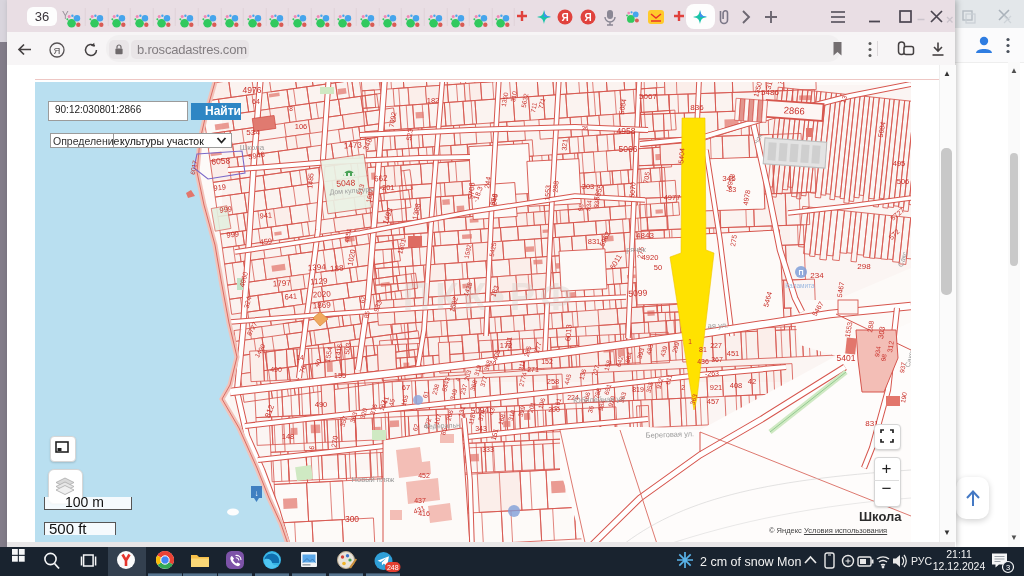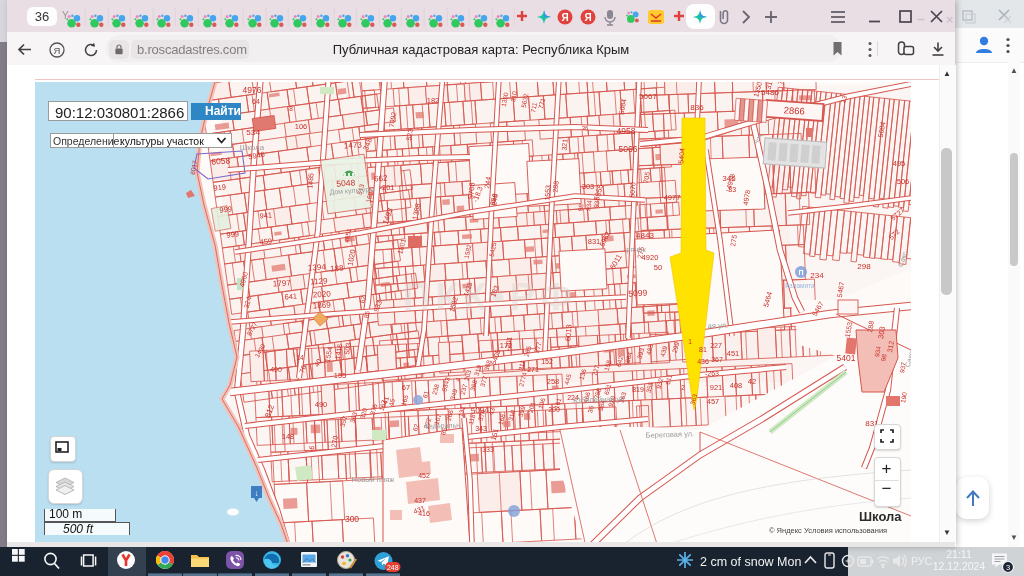--- a/index.html
+++ b/index.html
@@ -14,21 +14,21 @@
 #behind .tabs{position:absolute;left:0;top:0;width:164px;height:28px;background:#e3e7ea;}
 #behind .toolbar{position:absolute;left:0;top:28px;width:164px;height:34px;background:#fbfbfc;border-bottom:1px solid #eee;}
 
 #win{left:7px;top:0;width:948px;height:547px;background:#86efac;box-shadow:2px 0 6px rgba(0,0,0,.25);}
 #tabstrip{left:0;top:0;width:948px;height:32px;background:#e9dee4;}
 #toolbar{left:0;top:32px;width:948px;height:33px;background:#f7f5f6;border-bottom:1px solid #ece8ea;}
 #addr{left:99px;top:3px;width:735px;height:27px;background:#f1eff0;border-radius:13px;}
 #content{left:0;top:65px;width:948px;height:482px;background:#fff;}
 .num36{left:20px;top:7px;width:30px;height:19px;background:#fdfdfd;border-radius:6px;color:#39343a;font-size:13px;text-align:center;line-height:19px;}
 
-#taskbar{left:0;top:547px;width:848px;height:29px;background:#19232f;}
+#taskbar{left:0;top:547px;width:1024px;height:29px;background:#19232f;}
 
 .mapbtn{position:absolute;background:#fff;border:1px solid #d6d6d6;border-radius:4px;box-shadow:0 1px 2px rgba(0,0,0,.15);}
 svg text{user-select:none;}
 </style>
 </head>
 <body>
 <div id="stage">
 
   <div id="behind" class="abs">
     <div class="tabs"></div>
@@ -315,21 +315,20 @@
       </svg>
 
       <div class="abs" style="left:102px;top:8px;width:20px;height:19px;border-radius:5px;background:#e9e5e7;"></div>
       <svg class="abs" style="left:107px;top:12px" width="10" height="11" viewBox="0 0 10 11">
         <rect x="1.4" y="4.4" width="7.2" height="5.8" rx="1" fill="#6e696b"></rect>
         <path d="M3 4.4 V3 a2 2 0 0 1 4 0 v1.4" fill="none" stroke="#6e696b" stroke-width="1.2"></path>
       </svg>
 
       <div class="abs" style="left:124px;top:8px;width:118px;height:19px;border-radius:5px;background:#e9e5e7;"></div>
       <div class="abs" style="left:130px;top:10px;font-size:13px;color:#827d80;letter-spacing:-0.2px;text-align:right;">b.roscadastres.com</div>
-      <div class="abs" style="left:0px;top:10px;width:948px;text-align:center;font-size:13px;color:#262224;">Публичная кадастровая карта: Республика Крым</div>
 
       <svg class="abs" style="left:824px;top:9px" width="13" height="16" viewBox="0 0 13 16">
         <path d="M2.5 1 h8 v13.5 l-4-3.6 l-4 3.6 Z" fill="#736e70"></path>
       </svg>
       <svg class="abs" style="left:860px;top:9px" width="6" height="17" viewBox="0 0 6 17">
           <circle cx="3" cy="2.5" r="1.5" fill="#5a5a5a"></circle>
           <circle cx="3" cy="8.5" r="1.5" fill="#5a5a5a"></circle>
           <circle cx="3" cy="14.5" r="1.5" fill="#5a5a5a"></circle>
         </svg>
       <div class="abs" style="left:870px;top:9px;width:1px;height:15px;background:#dcd8da;"></div>
@@ -1903,21 +1902,21 @@
 <text x="760.0" y="140.0" font-family="Liberation Sans, sans-serif" font-size="7" fill="#9b9b9b" text-anchor="middle" transform="rotate(-60 760.0 140.0)">чок</text>
 <circle cx="801" cy="272" r="6" fill="#7f9fd8" opacity="0.85"></circle>
 <text x="801" y="275" font-family="Liberation Sans, sans-serif" font-size="7" fill="#ffffff" text-anchor="middle" font-weight="bold">П</text>
 <text x="800.0" y="288.0" font-family="Liberation Sans, sans-serif" font-size="6.5" fill="#9db9e0" text-anchor="middle">Каламита</text>
 <circle cx="514" cy="511" r="6" fill="#7f9fd8" opacity="0.8"></circle>
 <circle cx="418" cy="400" r="5" fill="#8fa8dc" opacity="0.85"></circle>
         </g>
       </svg>
 
       <div class="abs" style="left:41px;top:36px;width:138px;height:18px;background:#fff;border:1px solid #9b9b9b;"></div>
-      <div class="abs" style="left:48px;top:39px;font-size:15px;color:#222;">90:12:030801:2866</div>
+      <div class="abs" style="left:48px;top:39px;font-size:10px;color:#222;">90:12:030801:2866</div>
       <div class="abs" style="left:184px;top:38px;width:50px;height:17px;background:#2e86c4;color:#fff;font-size:12px;font-weight:bold;text-align:right;line-height:17px;">Найти</div>
       <div class="abs" style="left:43px;top:68px;width:180px;height:13px;background:#fff;border:1px solid #9b9b9b;"></div>
       <div class="abs" style="left:106px;top:68px;width:1px;height:15px;background:#999;"></div>
       <div class="abs" style="left:46px;top:70px;font-size:10.5px;color:#333;">Определение:</div>
       <div class="abs" style="left:113px;top:70px;font-size:10.5px;color:#111;">культуры участок</div>
       <svg class="abs" style="left:209px;top:71px" width="11" height="9" viewBox="0 0 11 9">
           <path d="M1.5 2 L5.5 6.5 L9.5 2" fill="none" stroke="#222" stroke-width="1.8"></path>
         </svg>
 
       <div class="mapbtn" style="left:43px;top:371px;width:24px;height:24px;"></div>
@@ -1925,34 +1924,34 @@
         <rect x="1" y="1" width="12" height="10" fill="none" stroke="#222" stroke-width="1.6"></rect>
         <rect x="2.5" y="7" width="4" height="3" fill="#222"></rect>
       </svg>
       <div class="mapbtn" style="left:41px;top:404px;width:33px;height:33px;border-radius:6px;"></div>
       <svg class="abs" style="left:48px;top:412px" width="20" height="18" viewBox="0 0 20 18">
         <path d="M10 1 L19 5.5 L10 10 L1 5.5 Z" fill="#d9d9d9" stroke="#aaa" stroke-width="0.8"></path>
         <path d="M10 5 L19 9.5 L10 14 L1 9.5 Z" fill="#e6e6e6" stroke="#aaa" stroke-width="0.8"></path>
         <path d="M10 8.5 L19 13 L10 17.5 L1 13 Z" fill="#f0f0f0" stroke="#aaa" stroke-width="0.8"></path>
       </svg>
 
-      <div class="abs" style="left:37px;top:444px;width:66px;height:12px;background:rgba(255,255,255,.85);border:1px solid #555;border-top:none;font-size:12px;color:#111;line-height:11px;padding-left:4px;">100 m</div>
-      <div class="abs" style="left:37px;top:457px;width:66px;height:12px;background:rgba(255,255,255,.85);border:1px solid #555;border-bottom:none;font-size:12px;color:#111;line-height:12px;padding-left:18px;font-style:italic;">500 ft</div>
+      <div class="abs" style="left:37px;top:432px;width:66px;height:12px;background:rgba(255,255,255,.85);border:1px solid #555;border-top:none;font-size:14px;color:#111;line-height:11px;padding-left:20px;">100 m</div>
+      <div class="abs" style="left:37px;top:457px;width:66px;height:12px;background:rgba(255,255,255,.85);border:1px solid #555;border-bottom:none;font-size:15px;color:#111;line-height:12px;padding-left:4px;">500 ft</div>
 
       <div class="mapbtn" style="left:867px;top:359px;width:25px;height:24px;"></div>
       <svg class="abs" style="left:873px;top:364px" width="14" height="14" viewBox="0 0 14 14">
         <path d="M1 4 V1 H4 M10 1 H13 V4 M13 10 V13 H10 M4 13 H1 V10" fill="none" stroke="#222" stroke-width="1.7"></path>
       </svg>
       <div class="mapbtn" style="left:867px;top:392px;width:25px;height:48px;"></div>
       <div class="abs" style="left:867px;top:415px;width:25px;height:1px;background:#ddd;"></div>
       <div class="abs" style="left:867px;top:394px;width:25px;text-align:center;font-size:17px;color:#222;">+</div>
       <div class="abs" style="left:867px;top:414px;width:25px;text-align:center;font-size:17px;color:#222;">−</div>
 
       <div class="abs" style="left:852px;top:444px;font-size:13px;color:#2b2b2b;font-weight:bold;">Школа</div>
-      <div class="abs" style="left:762px;top:461px;font-size:7.5px;color:#444;">© Яндекс <span style="">Условия использования</span></div>
+      <div class="abs" style="left:762px;top:461px;font-size:7.5px;color:#444;">© Яндекс <span style="text-decoration:underline;">Условия использования</span></div>
 
       <div class="abs" style="left:932px;top:0px;width:16px;height:482px;background:#fbfbfb;border-left:1px solid #eee;"></div>
       <div class="abs" style="left:935px;top:4px;width:10px;height:10px;color:#333;font-size:8px;text-align:center;">▲</div>
       <div class="abs" style="left:934px;top:83px;width:11px;height:147px;background:#c8c8c8;border-radius:5px;"></div>
       <div class="abs" style="left:935px;top:463px;width:10px;height:10px;color:#333;font-size:8px;text-align:center;">▼</div>
     </div>
 
     <div class="abs" style="left:0px;top:542px;width:948px;height:5px;background:#e8e6e7;"></div>
   </div>
 

